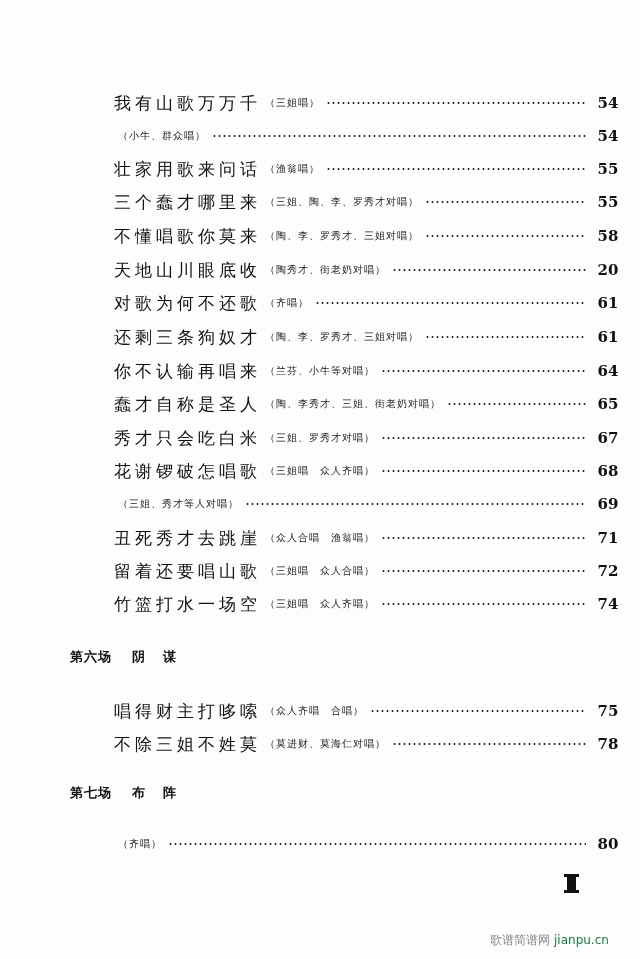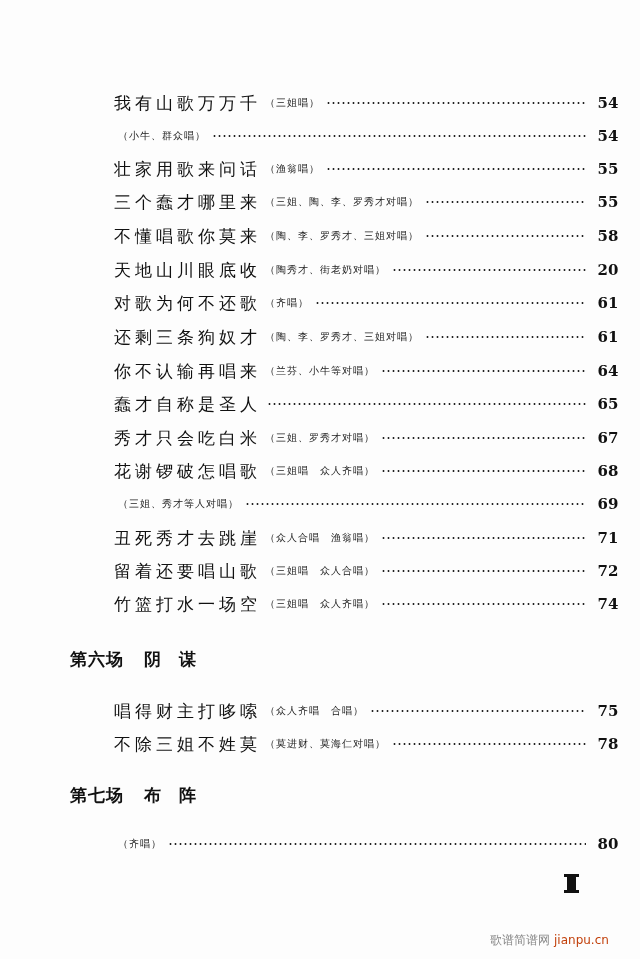--- a/index.html
+++ b/index.html
@@ -21,38 +21,38 @@
     flex:1; margin:0 10px 0 6px; height:10px;
     background-image: radial-gradient(circle, #222 0.9px, transparent 1.2px);
     background-size:5px 4px; background-repeat:repeat-x; background-position:left center;
     align-self:center;
   }
   .page {
     font-family:"DejaVu Serif", "Liberation Serif", serif; font-weight:bold;
     font-size:15px; width:24px; text-align:center; color:#111;
   }
   .section {
-    position:absolute; left:70px; font-size:17px; font-weight:bold;
+    position:absolute; left:70px; font-size:13px; font-weight:bold;
     font-family:"DejaVu Sans", "Liberation Sans", sans-serif; color:#111; white-space:nowrap;
   }
   .section .num { letter-spacing:1px; }
   .section .name { margin-left:20px; letter-spacing:18px; }
   .roman {
     position:absolute; left:567px; top:874px; width:9px; height:19px; background:#111;
   }
   .roman::before, .roman::after {
     content:""; position:absolute; left:-3px; width:15px; height:3px; background:#111;
   }
   .roman::before { top:0; }
   .roman::after { bottom:0; }
   .watermark {
     position:absolute; left:490px; top:932px; font-size:12px; color:#888;
     font-family:"DejaVu Sans", "Liberation Sans", sans-serif; white-space:nowrap;
   }
-  .watermark .site { color:#c2410c; margin-left:4px; }
+  .watermark .site { color:#15803d; margin-left:4px; }
 </style>
 </head>
 <body>
 
 <div>
   <div class="entry" style="top:89px">
       <span class="title">我有山歌万万千</span>
       <span class="note">（三姐唱）</span>
       <span class="leader"></span>
       <span class="page">54</span>
@@ -99,20 +99,21 @@
       <span class="page">61</span>
     </div>
   <div class="entry" style="top:357px">
       <span class="title">你不认输再唱来</span>
       <span class="note">（兰芬、小牛等对唱）</span>
       <span class="leader"></span>
       <span class="page">64</span>
     </div>
   <div class="entry" style="top:390px">
       <span class="title">蠢才自称是圣人</span>
+      <span class="note">（陶、李秀才、三姐、街老奶对唱）</span>
       <span class="leader"></span>
       <span class="page">65</span>
     </div>
   <div class="entry" style="top:424px">
       <span class="title">秀才只会吃白米</span>
       <span class="note">（三姐、罗秀才对唱）</span>
       <span class="leader"></span>
       <span class="page">67</span>
     </div>
   <div class="entry" style="top:457px">

